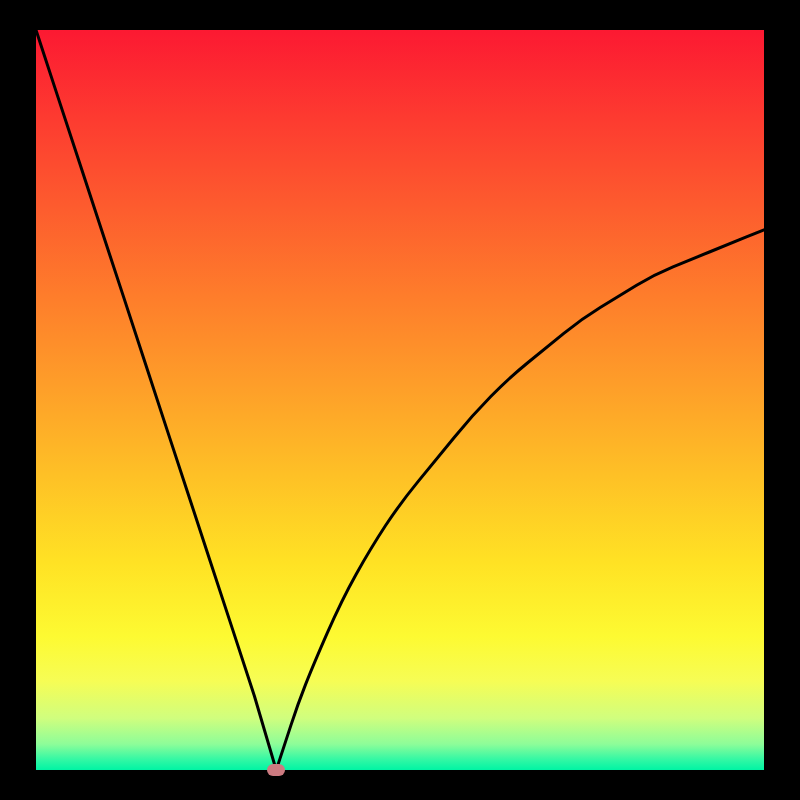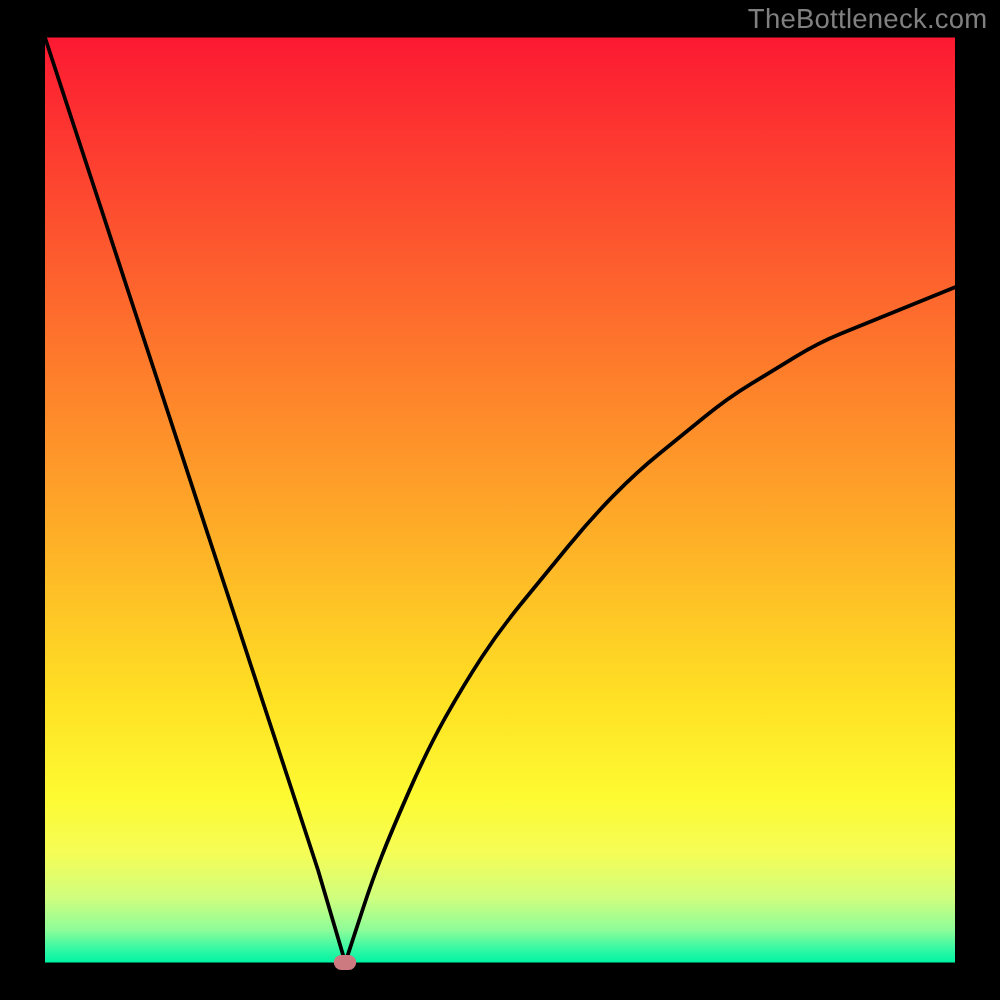--- a/index.html
+++ b/index.html
@@ -72,21 +72,20 @@
     background: #cc7a80;
     transform: translate(-50%, -50%);
     z-index: 2;
   }
 </style>
 </head>
 <body>
 
 <div class="frame">
 
-  <div class="watermark">TheBottleneck.com</div>
 
   <div class="plot-area">
     <div class="gradient-bg"></div>
 
     <svg class="curve" viewBox="0 0 728 740" preserveAspectRatio="none">
       <path id="curve-path" d="M0.0 0.0 L21.8 66.6 L43.7 133.2 L65.5 199.8 L87.4 266.4 L109.2 333.0 L131.0 399.6 L152.9 466.2 L174.7 532.8 L196.6 599.4 L218.4 666.0 L240.2 740.0 L 240.2 740.0 Q 240.2 740.0 243.9 728.9 Q 247.5 717.8 254.8 695.6 Q 262.1 673.4 269.4 654.9 Q 276.6 636.4 291.2 603.1 Q 305.8 569.8 320.3 543.9 Q 334.9 518.0 349.4 495.8 Q 364.0 473.6 382.2 451.4 Q 400.4 429.2 418.6 407.0 Q 436.8 384.8 455.0 366.3 Q 473.2 347.8 491.4 333.0 Q 509.6 318.2 527.8 303.4 Q 546.0 288.6 564.2 277.5 Q 582.4 266.4 600.6 255.3 Q 618.8 244.2 637.0 236.8 Q 655.2 229.4 673.4 222.0 Q 691.6 214.6 709.8 207.2 T 728.0 199.8" stroke="#000" stroke-width="3" fill="none" stroke-linecap="round" stroke-linejoin="round"></path>
     </svg>
 
     <div id="marker" class="bottleneck-marker" style="left: 240.24px; top: 740px;"></div>
   </div>

